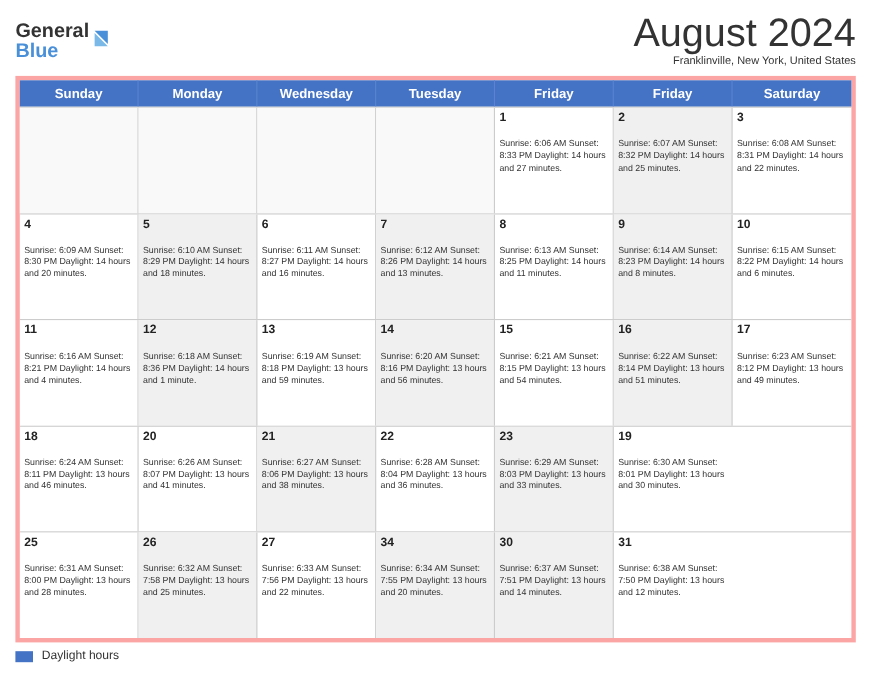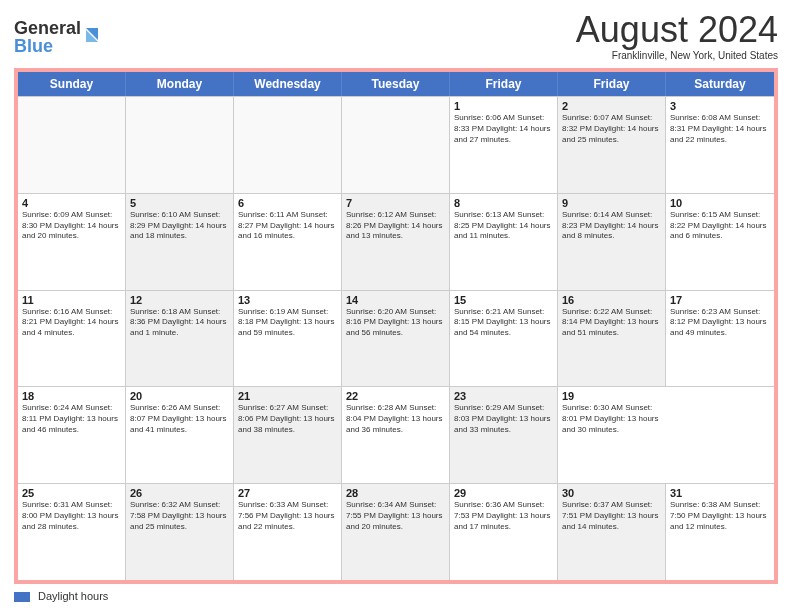--- a/index.html
+++ b/index.html
@@ -89,20 +89,21 @@
     .day-num {
       font-size: 11px;
       font-weight: bold;
       margin-bottom: 1px;
       color: #222;
     }
     .cell-info {
       font-size: 8px;
       line-height: 1.35;
       color: #333;
+      margin-top: 12px;
     }
     .footer {
       margin-top: 6px;
       display: flex;
       align-items: flex-end;
       gap: 8px;
     }
     .legend-box {
       width: 16px;
       height: 10px;
@@ -309,30 +310,24 @@
 Sunset: 7:58 PM
 Daylight: 13 hours and 25 minutes.</div>
           </div>
           <div class="cal-cell">
             <div class="day-num">27</div>
             <div class="cell-info">Sunrise: 6:33 AM
 Sunset: 7:56 PM
 Daylight: 13 hours and 22 minutes.</div>
           </div>
           <div class="cal-cell shaded">
-            <div class="day-num">28</div>
+            <div class="day-num">34</div>
             <div class="cell-info">Sunrise: 6:34 AM
 Sunset: 7:55 PM
 Daylight: 13 hours and 20 minutes.</div>
-          </div>
-          <div class="cal-cell">
-            <div class="day-num">29</div>
-            <div class="cell-info">Sunrise: 6:36 AM
-Sunset: 7:53 PM
-Daylight: 13 hours and 17 minutes.</div>
           </div>
           <div class="cal-cell shaded">
             <div class="day-num">30</div>
             <div class="cell-info">Sunrise: 6:37 AM
 Sunset: 7:51 PM
 Daylight: 13 hours and 14 minutes.</div>
           </div>
           <div class="cal-cell">
             <div class="day-num">31</div>
             <div class="cell-info">Sunrise: 6:38 AM

